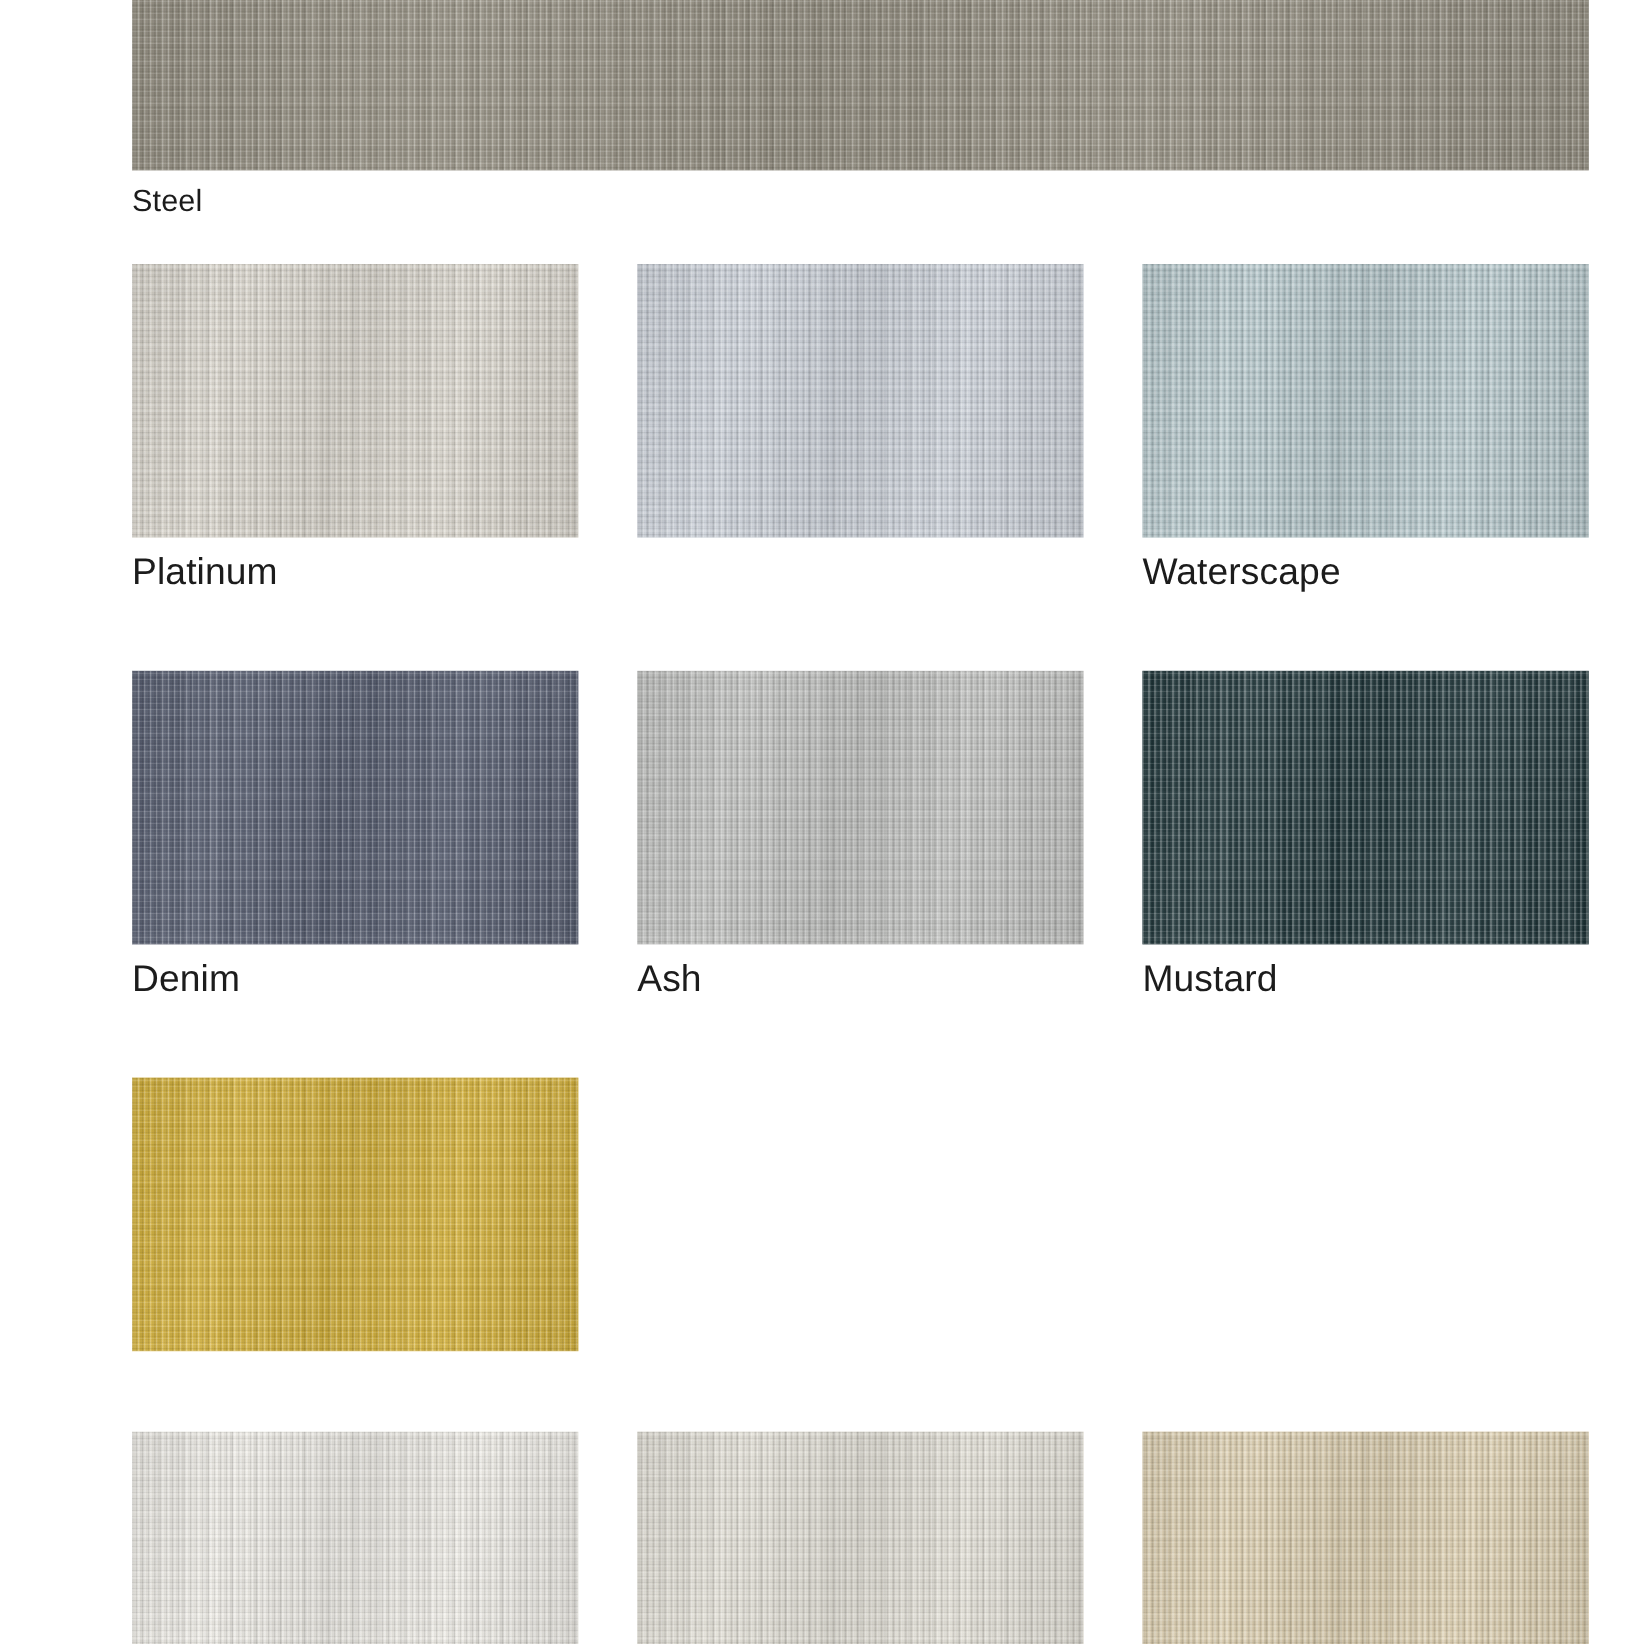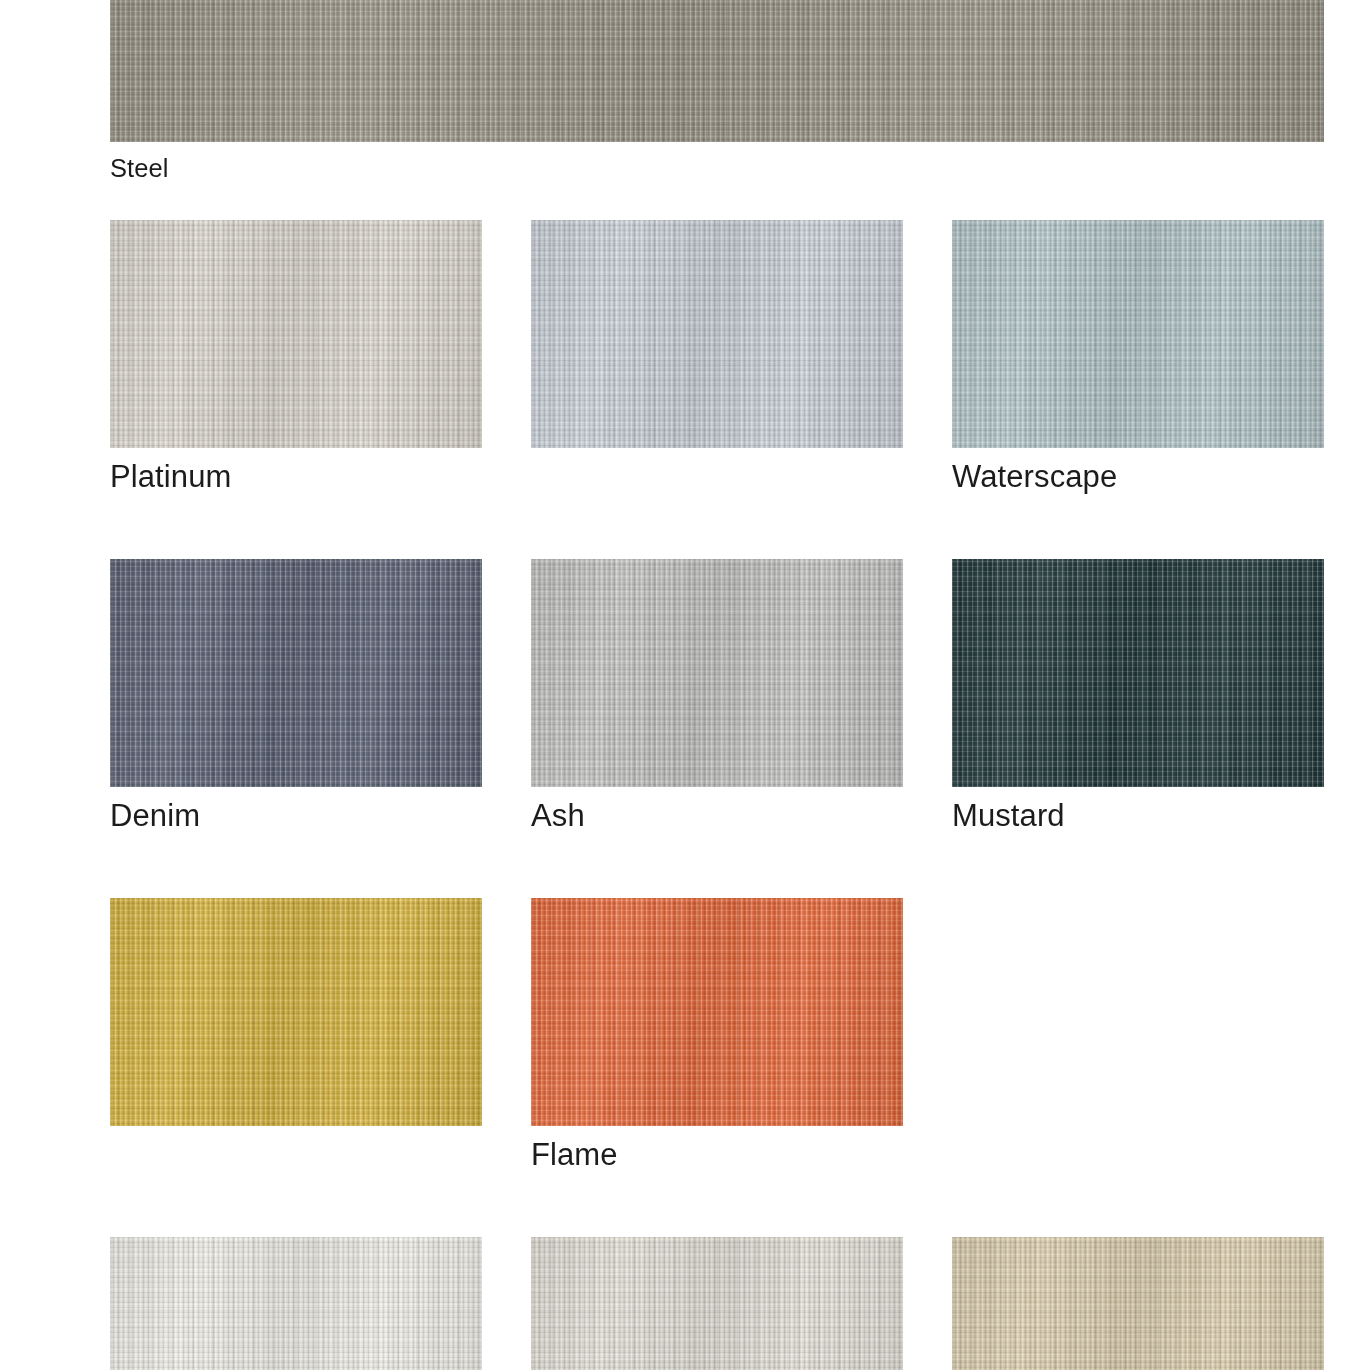--- a/index.html
+++ b/index.html
@@ -226,29 +226,20 @@
 
     <div class="grid-row">
       <div class="cell">
         <div class="chip" style="background-color: rgb(217, 182, 63);">
           <div class="weave warp"></div>
           <div class="weave weft"></div>
           <div class="weave slub"></div>
           <div class="weave shade"></div>
         </div>
       </div>
-      <div class="cell">
-        <div class="chip" style="background-color: rgb(234, 106, 59);">
-          <div class="weave warp"></div>
-          <div class="weave weft"></div>
-          <div class="weave slub"></div>
-          <div class="weave shade"></div>
-        </div>
-        <div class="chip-label">Flame</div>
-      </div>
     </div>
 
     <div class="row-gap"></div>
 
     <div class="grid-row">
       <div class="cell">
         <div class="chip" style="background-color: rgb(241, 239, 233);">
           <div class="weave warp"></div>
           <div class="weave weft"></div>
           <div class="weave slub"></div>

